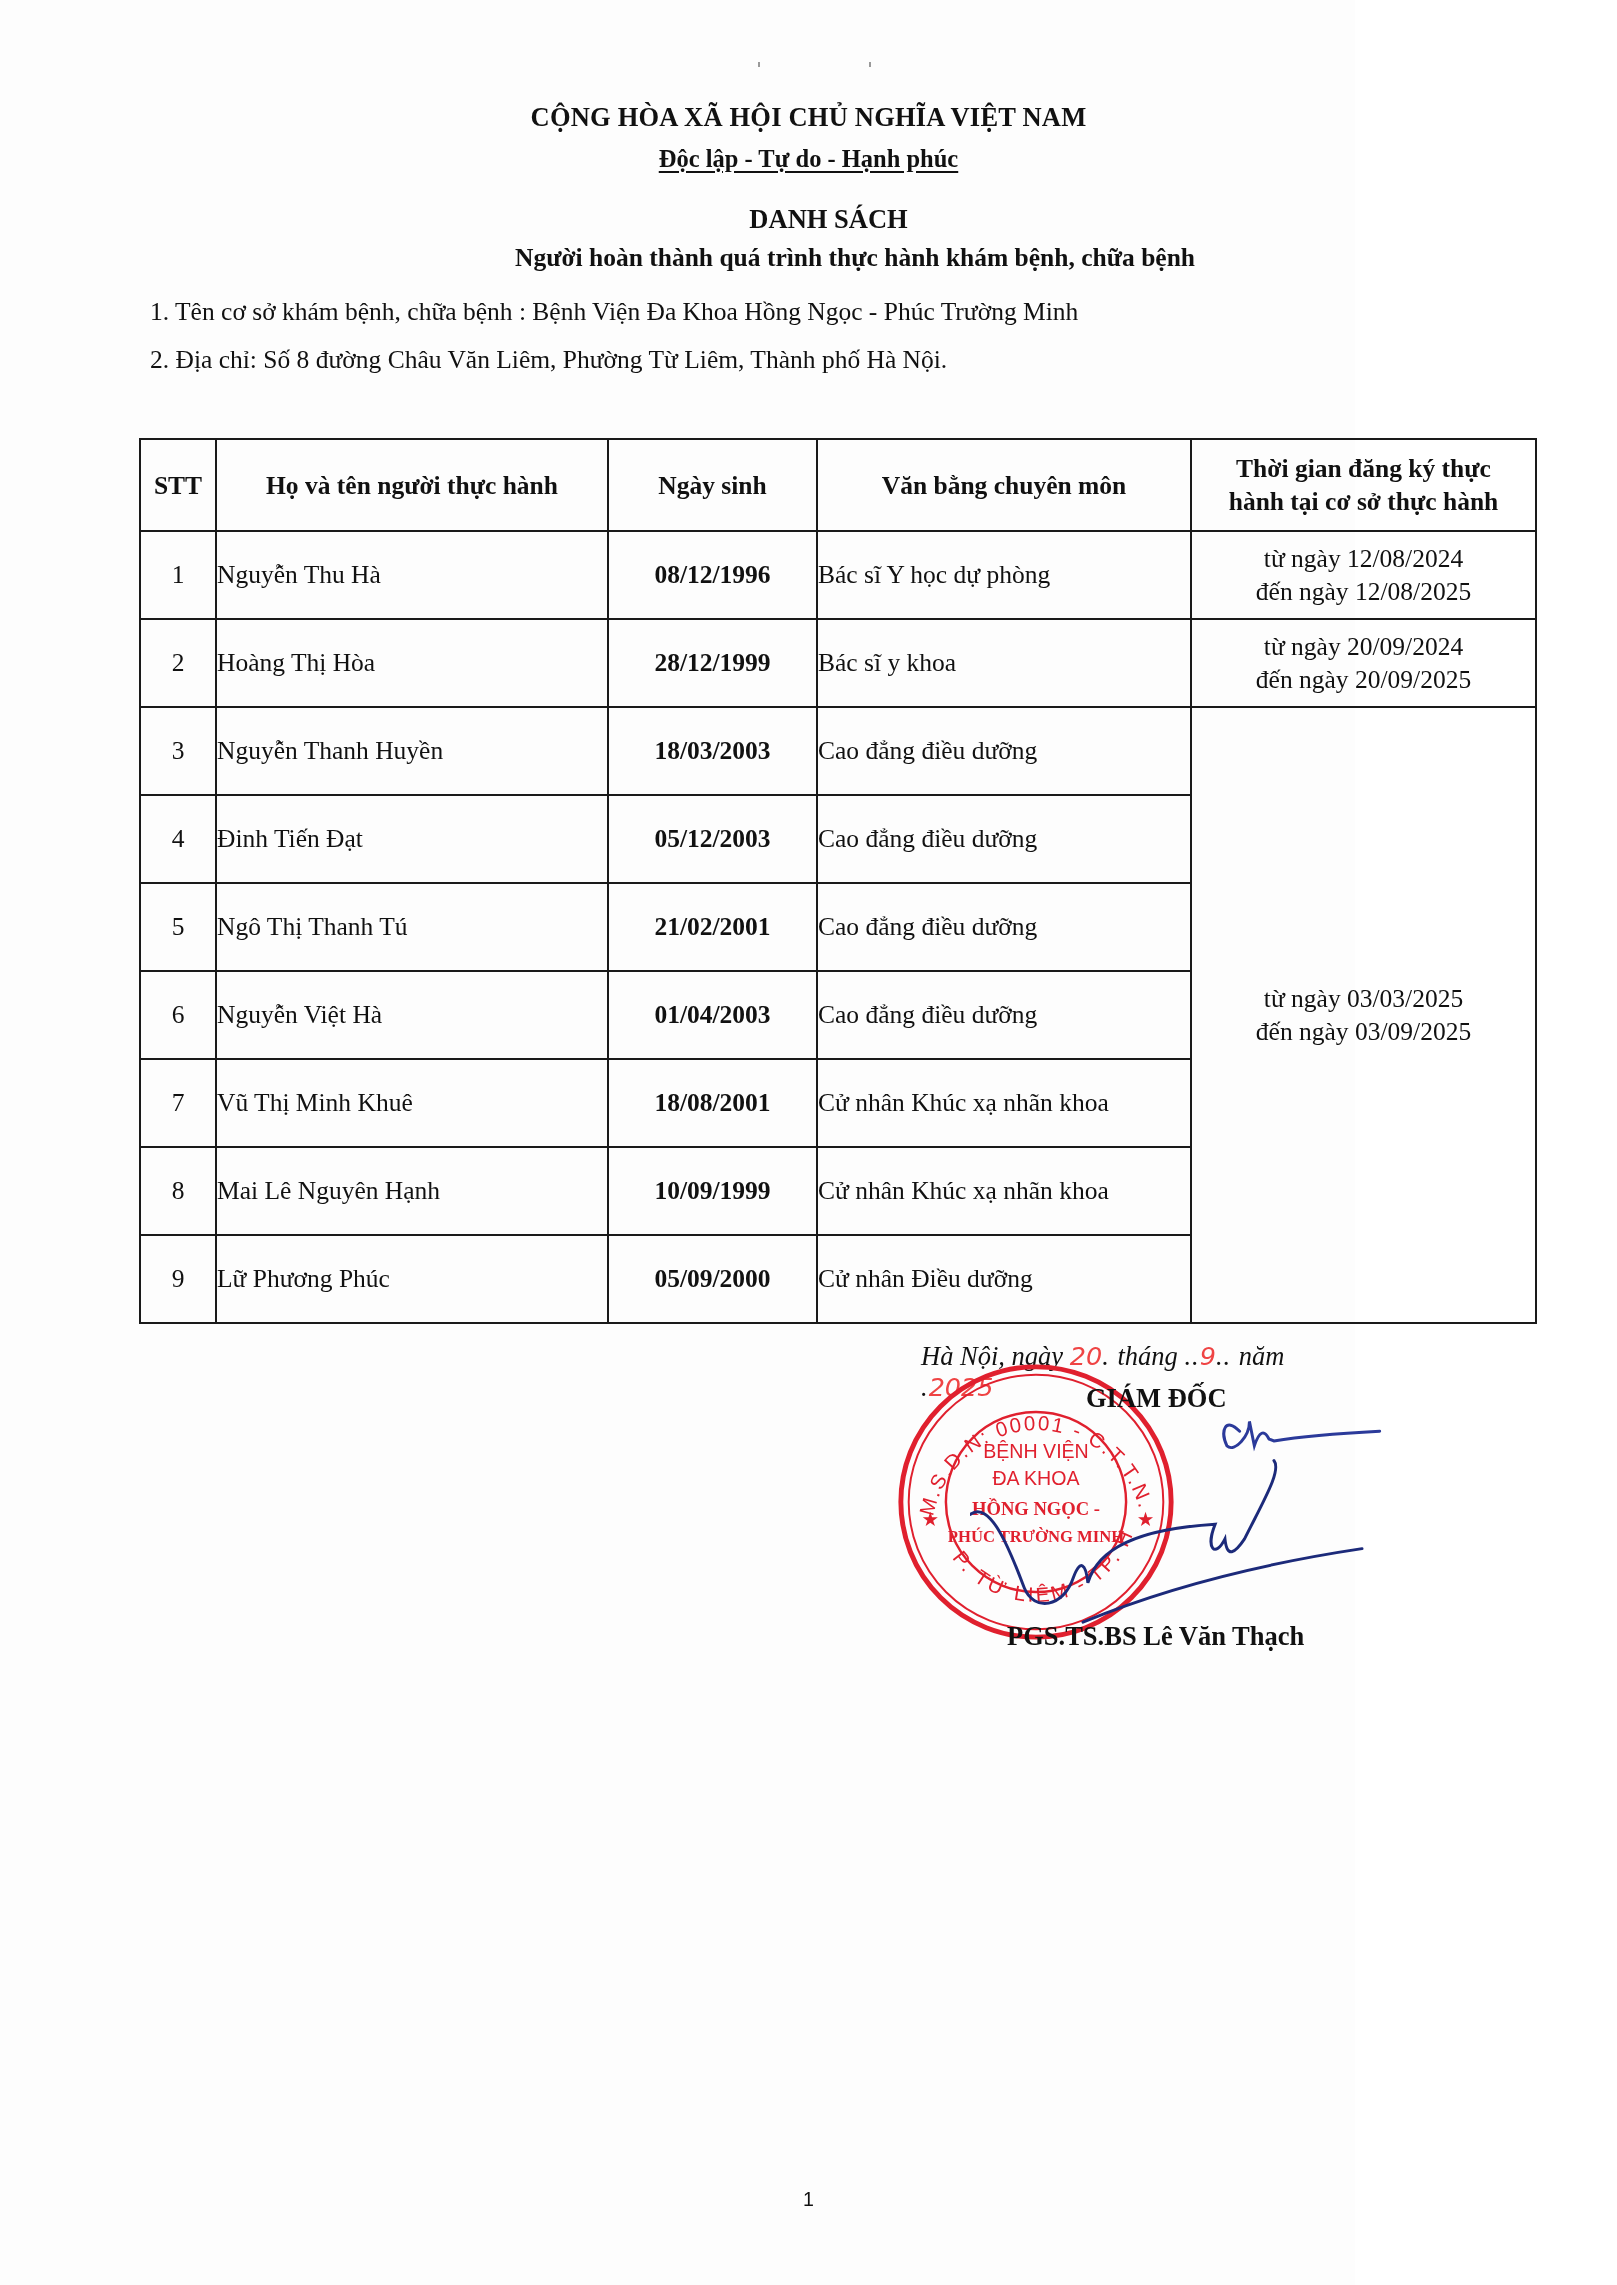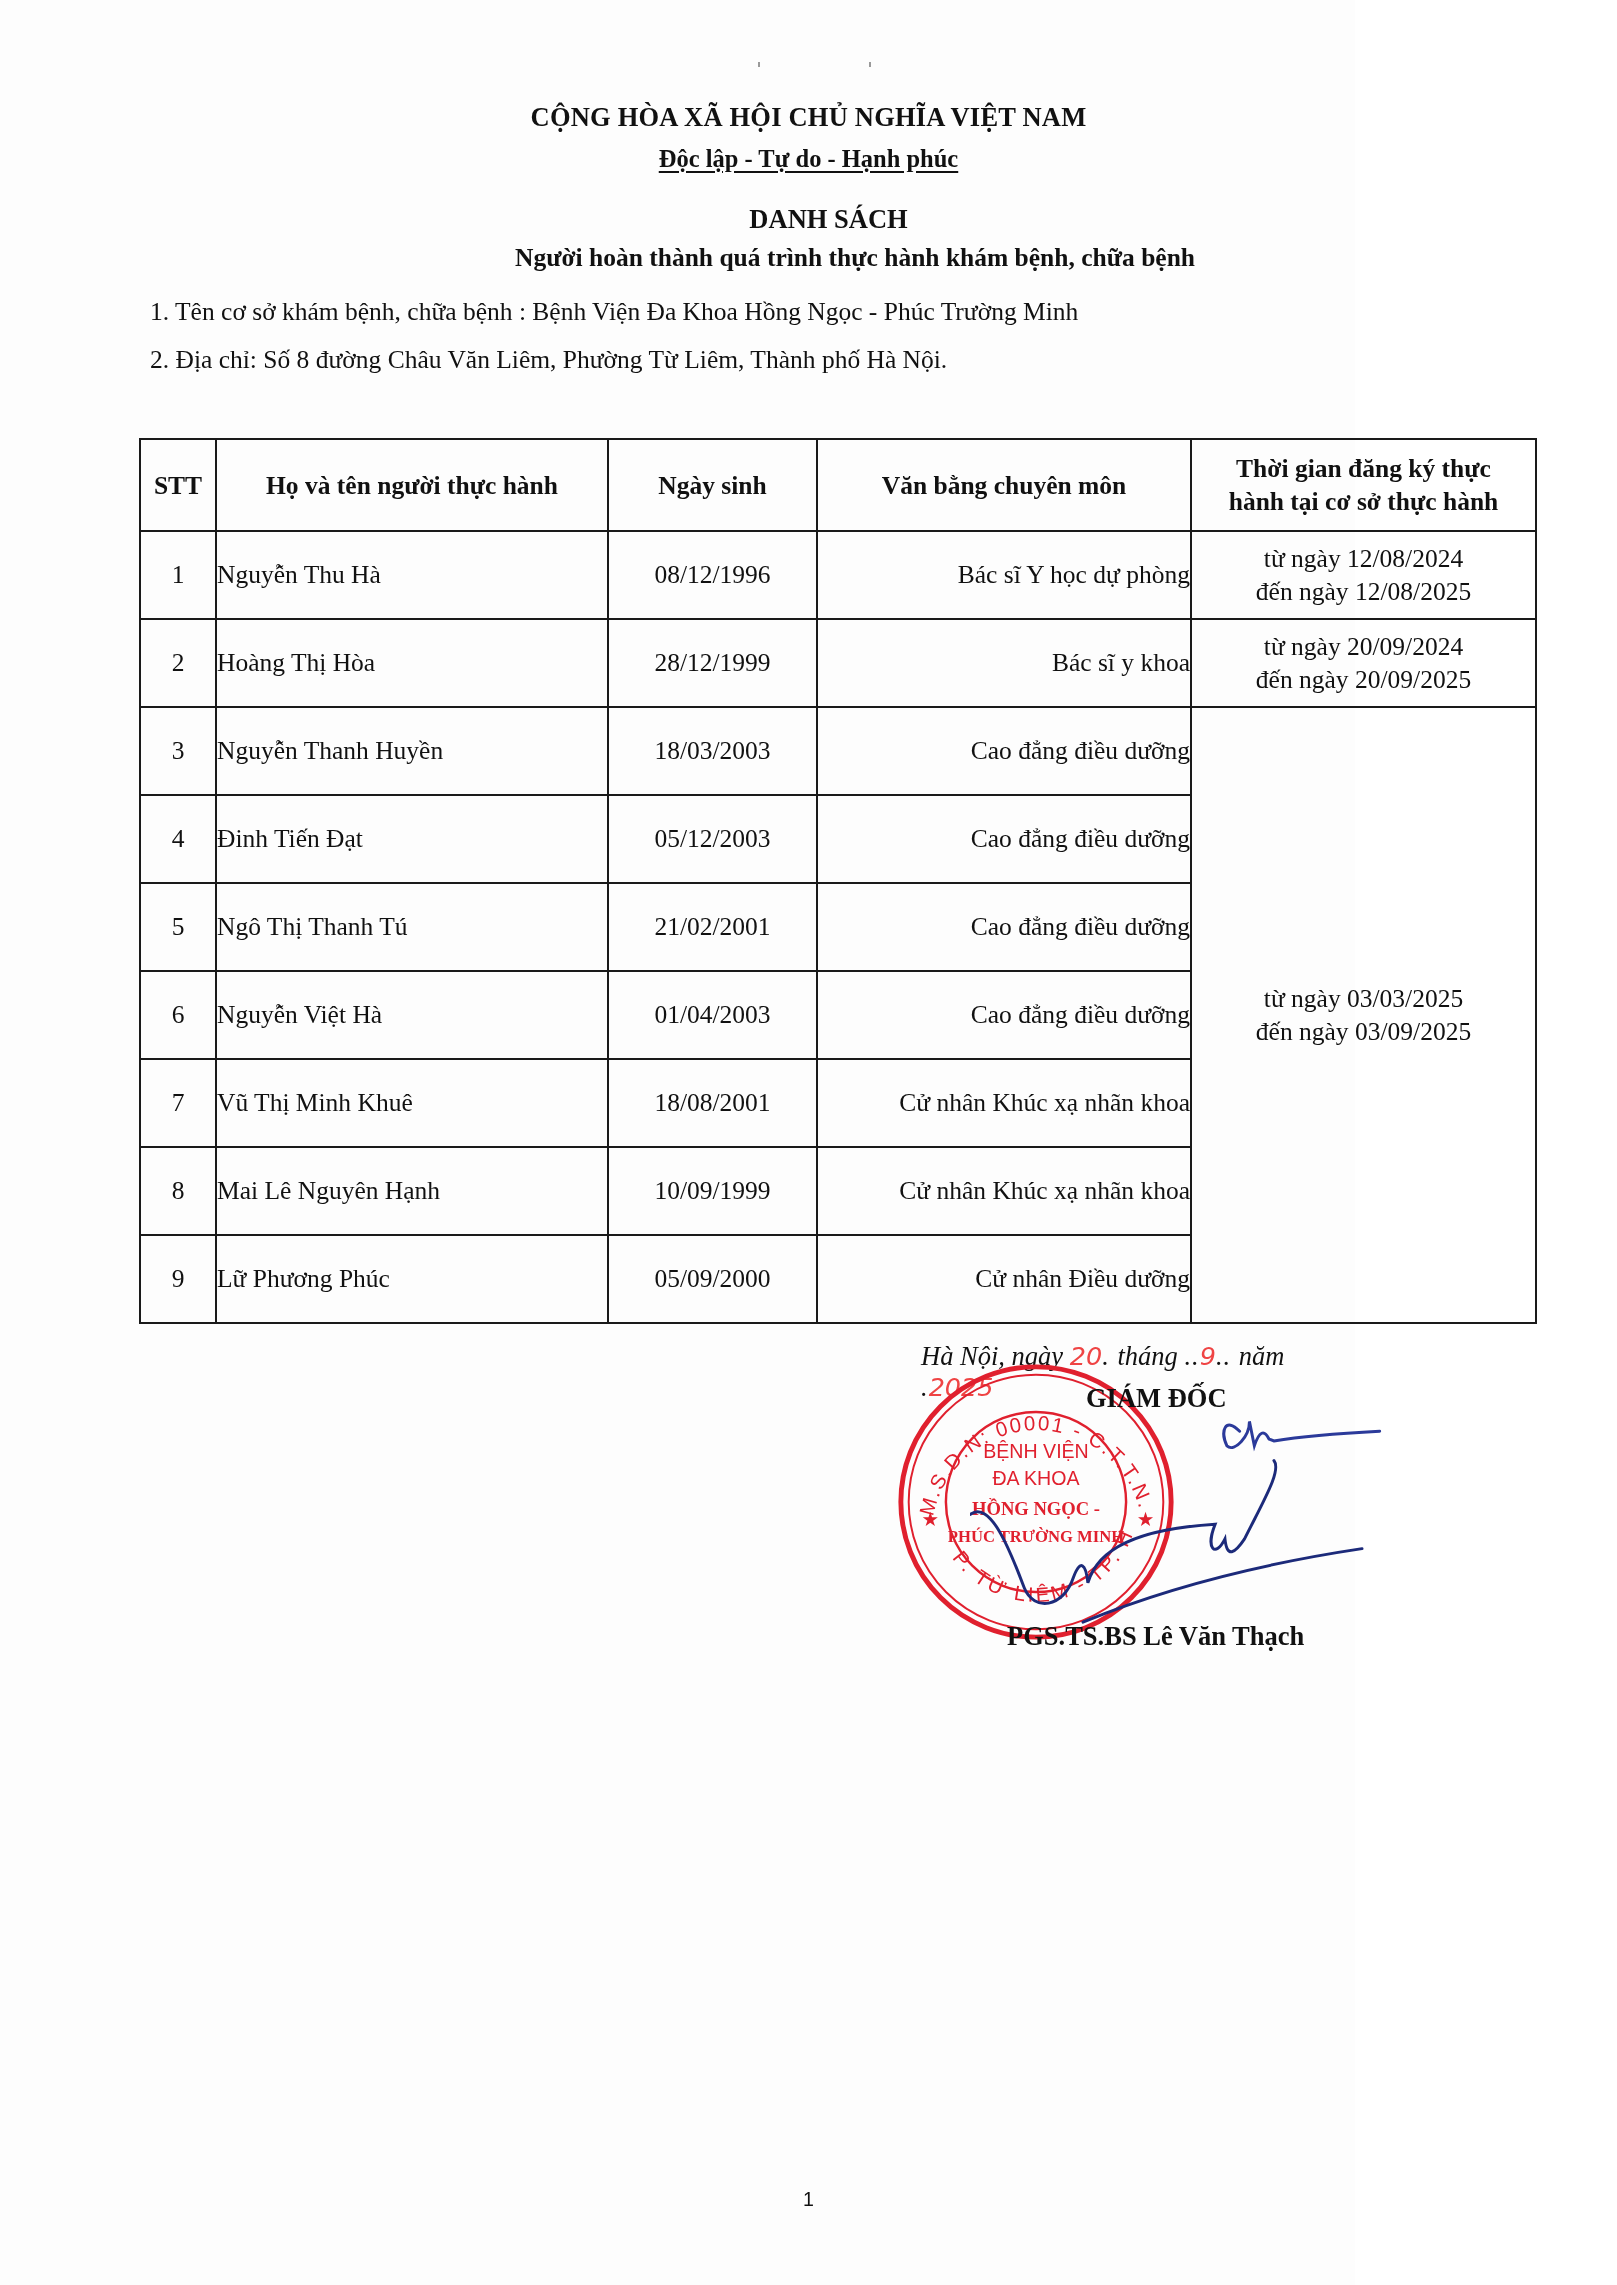--- a/index.html
+++ b/index.html
@@ -21,22 +21,22 @@
   .info-2 { top: 345px; }
   .info-3 { top: 395px; }
 
   table.list { position: absolute; left: 139px; top: 438px; width: 1397px;
                border-collapse: collapse; table-layout: fixed; font-size: 25.5px; }
   table.list th, table.list td { border: 2px solid #1a1a1a; padding: 0; vertical-align: middle; }
   table.list th { font-weight: bold; text-align: center; height: 90px; font-size: 25.5px; line-height: 33px; }
   table.list td { height: 86px; }
   td.stt { text-align: center; }
   td.name { text-align: left; padding-left: 5.9px; }
-  td.dob { text-align: center; }
-  td.degree { text-align: right; }
+  td.dob { text-align: center; font-weight: bold; }
+  td.degree { text-align: left; }
   td.period { text-align: center; line-height: 33px; }
 
   .sign-date { position: absolute; left: 921px; top: 1341px; font-size: 26.5px; font-style: italic; }
   .hand { font-family: "DejaVu Sans", sans-serif; font-style: italic; color: #ef4444; font-size: 25.5px; }
   .dots { letter-spacing: 1px; }
   .director { position: absolute; left: 1086px; top: 1383px; font-size: 26.5px; font-weight: bold; }
   .signer { position: absolute; left: 1007px; top: 1621px; font-size: 26.5px; font-weight: bold; }
 
   .stamp { position: absolute; left: 894px; top: 1360px; width: 284px; height: 284px; }
   .signature { position: absolute; left: 970px; top: 1392px; width: 412px; height: 235px; }

